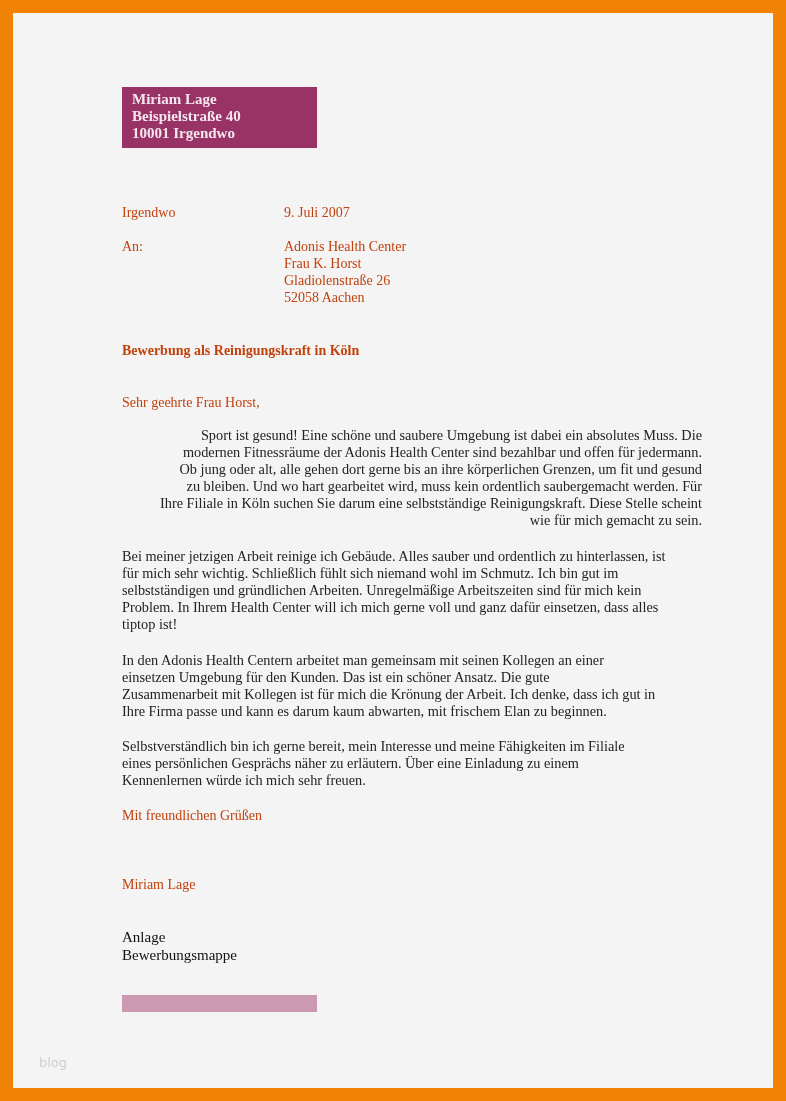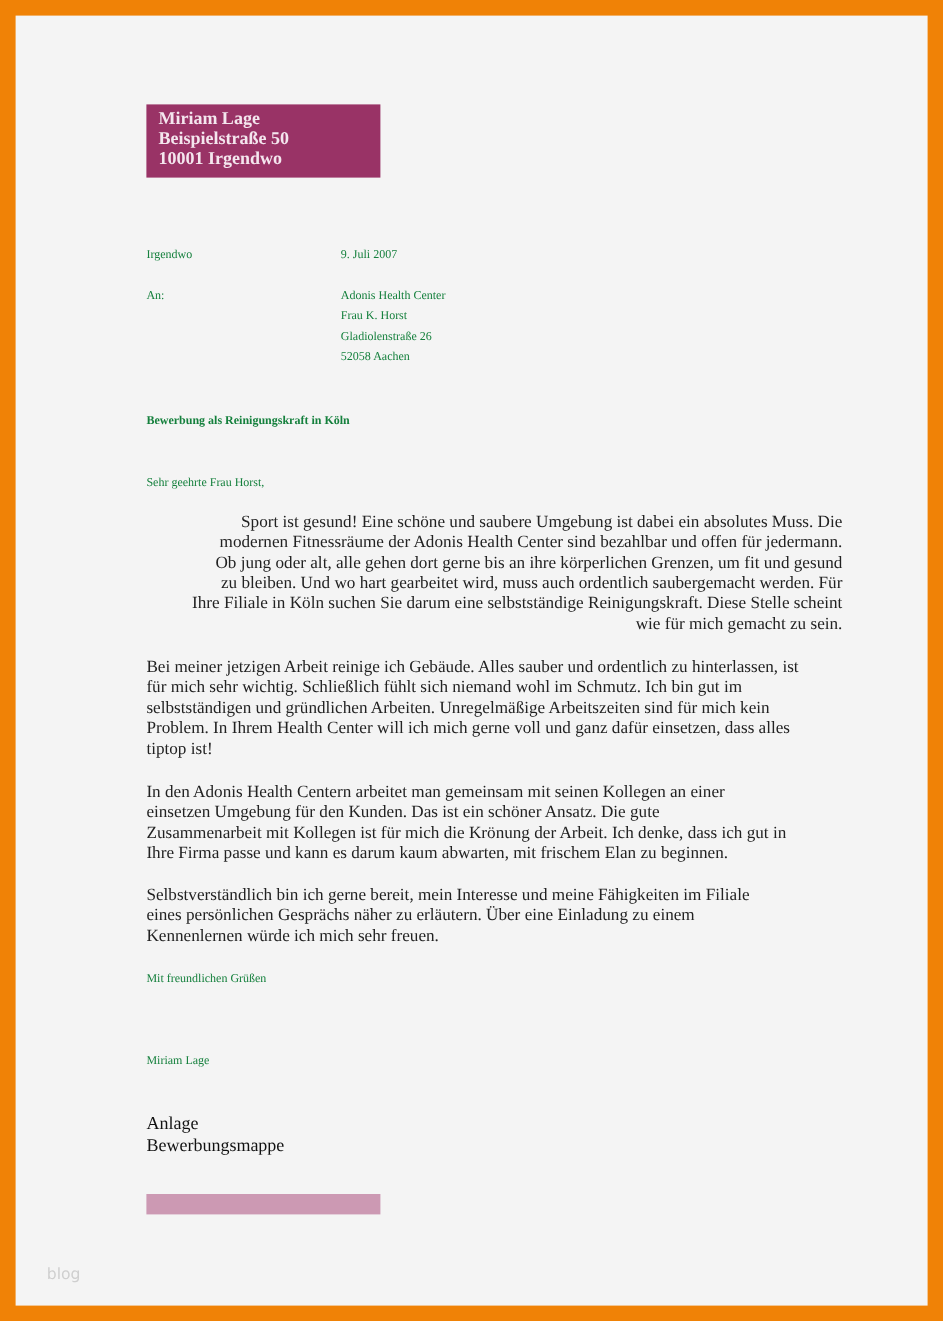--- a/index.html
+++ b/index.html
@@ -19,21 +19,21 @@
     width: 195px; height: 61px;
     background: #993366;
     color: #f4e6ee;
     font-weight: bold;
     font-size: 15px;
     line-height: 17px;
     box-sizing: border-box;
     padding: 4px 0 0 10px;
   }
   .sender div { white-space: nowrap; }
-  .txt { position: absolute; color: #15803d; font-size: 10px; line-height: 17.1px; white-space: nowrap; }
+  .txt { position: absolute; color: #c2410c; font-size: 14px; line-height: 17.1px; white-space: nowrap; }
   .para { position: absolute; left: 109px; width: 580px; color: #222; font-size: 14.3px; line-height: 17.1px; }
   .para div { white-space: nowrap; }
   .subject { font-weight: bold; }
   .anlage { font-family: "Liberation Serif", serif; color: #111; font-size: 15px; line-height: 18px; }
   .bar {
     position: absolute; left: 109px; top: 982px;
     width: 195px; height: 17px;
     background: #cc99b3;
   }
   .watermark {
@@ -41,21 +41,21 @@
     color: #cfcfcf; font-family: "DejaVu Sans", sans-serif; font-size: 13px;
   }
 </style>
 </head>
 <body>
 
 <div class="page">
 
   <div class="sender">
     <div>Miriam Lage</div>
-    <div>Beispielstraße 50</div>
+    <div>Beispielstraße 40</div>
     <div>10001 Irgendwo</div>
   </div>
 
   <div class="txt" style="left:109px; top:191px;">Irgendwo</div>
   <div class="txt" style="left:271px; top:191px;">9. Juli 2007</div>
 
   <div class="txt" style="left:109px; top:225px;">An:</div>
   <div class="txt" style="left:271px; top:225px;">
     <div>Adonis Health Center</div>
     <div>Frau K. Horst</div>
@@ -64,21 +64,21 @@
   </div>
 
   <div class="txt subject" style="left:109px; top:329px;">Bewerbung als Reinigungskraft in Köln</div>
 
   <div class="txt" style="left:109px; top:381px;">Sehr geehrte Frau Horst,</div>
 
   <div class="para" style="top:414px;text-align:right;">
     <div>Sport ist gesund! Eine schöne und saubere Umgebung ist dabei ein absolutes Muss. Die</div>
     <div>modernen Fitnessräume der Adonis Health Center sind bezahlbar und offen für jedermann.</div>
     <div>Ob jung oder alt, alle gehen dort gerne bis an ihre körperlichen Grenzen, um fit und gesund</div>
-    <div>zu bleiben. Und wo hart gearbeitet wird, muss auch ordentlich saubergemacht werden. Für</div>
+    <div>zu bleiben. Und wo hart gearbeitet wird, muss kein ordentlich saubergemacht werden. Für</div>
     <div>Ihre Filiale in Köln suchen Sie darum eine selbstständige Reinigungskraft. Diese Stelle scheint</div>
     <div>wie für mich gemacht zu sein.</div>
   </div>
 
   <div class="para" style="top:535px;">
     <div>Bei meiner jetzigen Arbeit reinige ich Gebäude. Alles sauber und ordentlich zu hinterlassen, ist</div>
     <div>für mich sehr wichtig. Schließlich fühlt sich niemand wohl im Schmutz. Ich bin gut im</div>
     <div>selbstständigen und gründlichen Arbeiten. Unregelmäßige Arbeitszeiten sind für mich kein</div>
     <div>Problem. In Ihrem Health Center will ich mich gerne voll und ganz dafür einsetzen, dass alles</div>
     <div>tiptop ist!</div>

